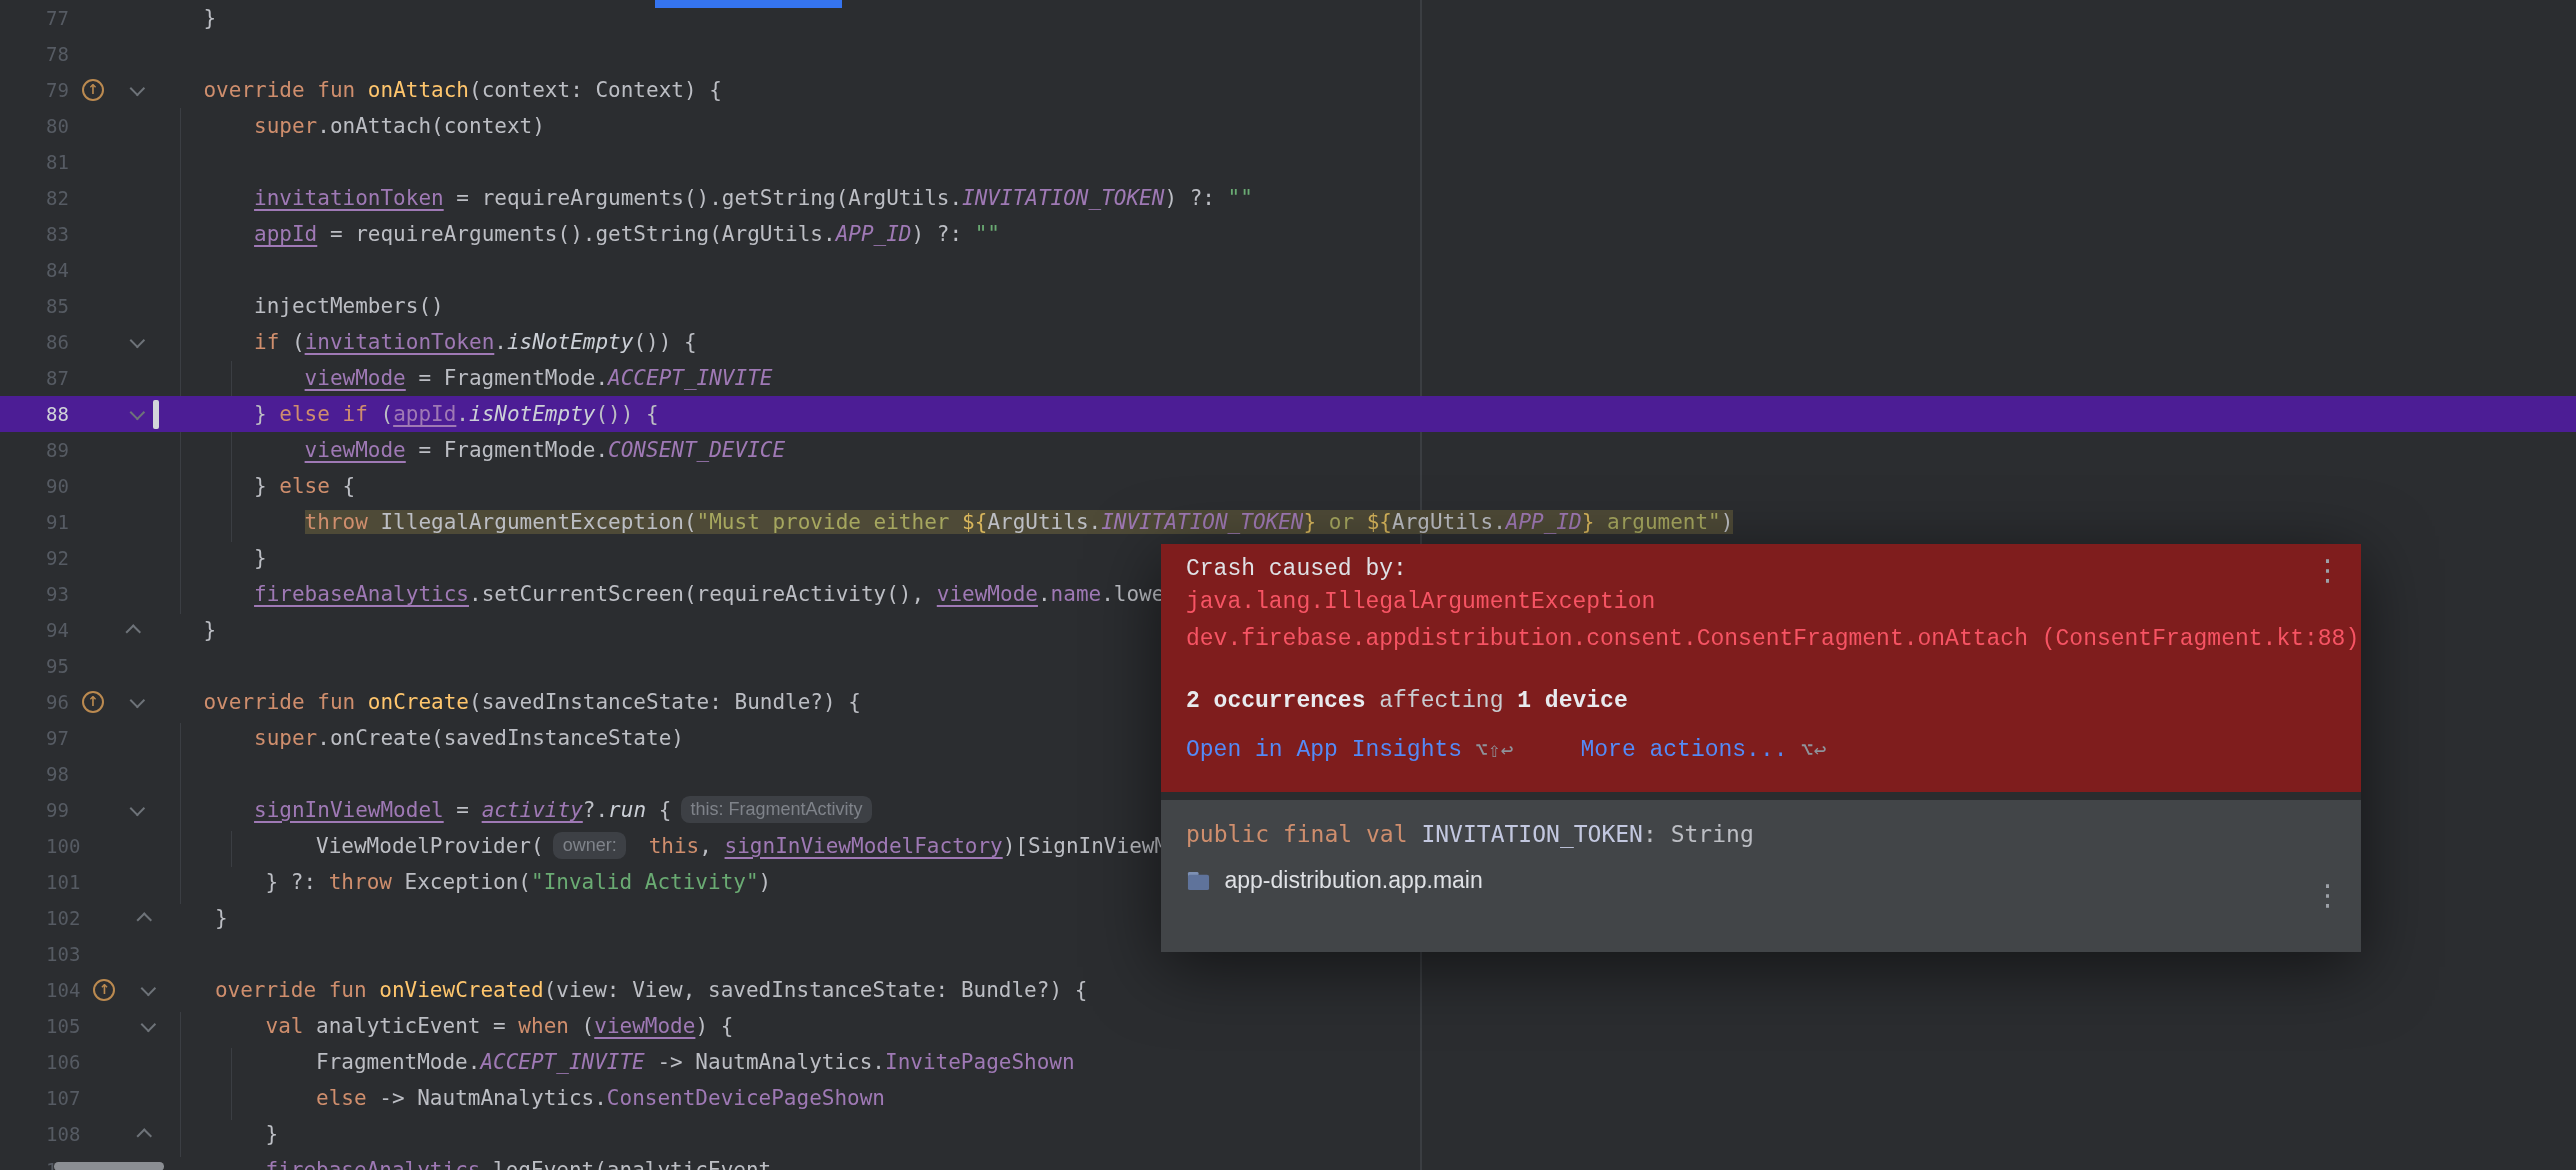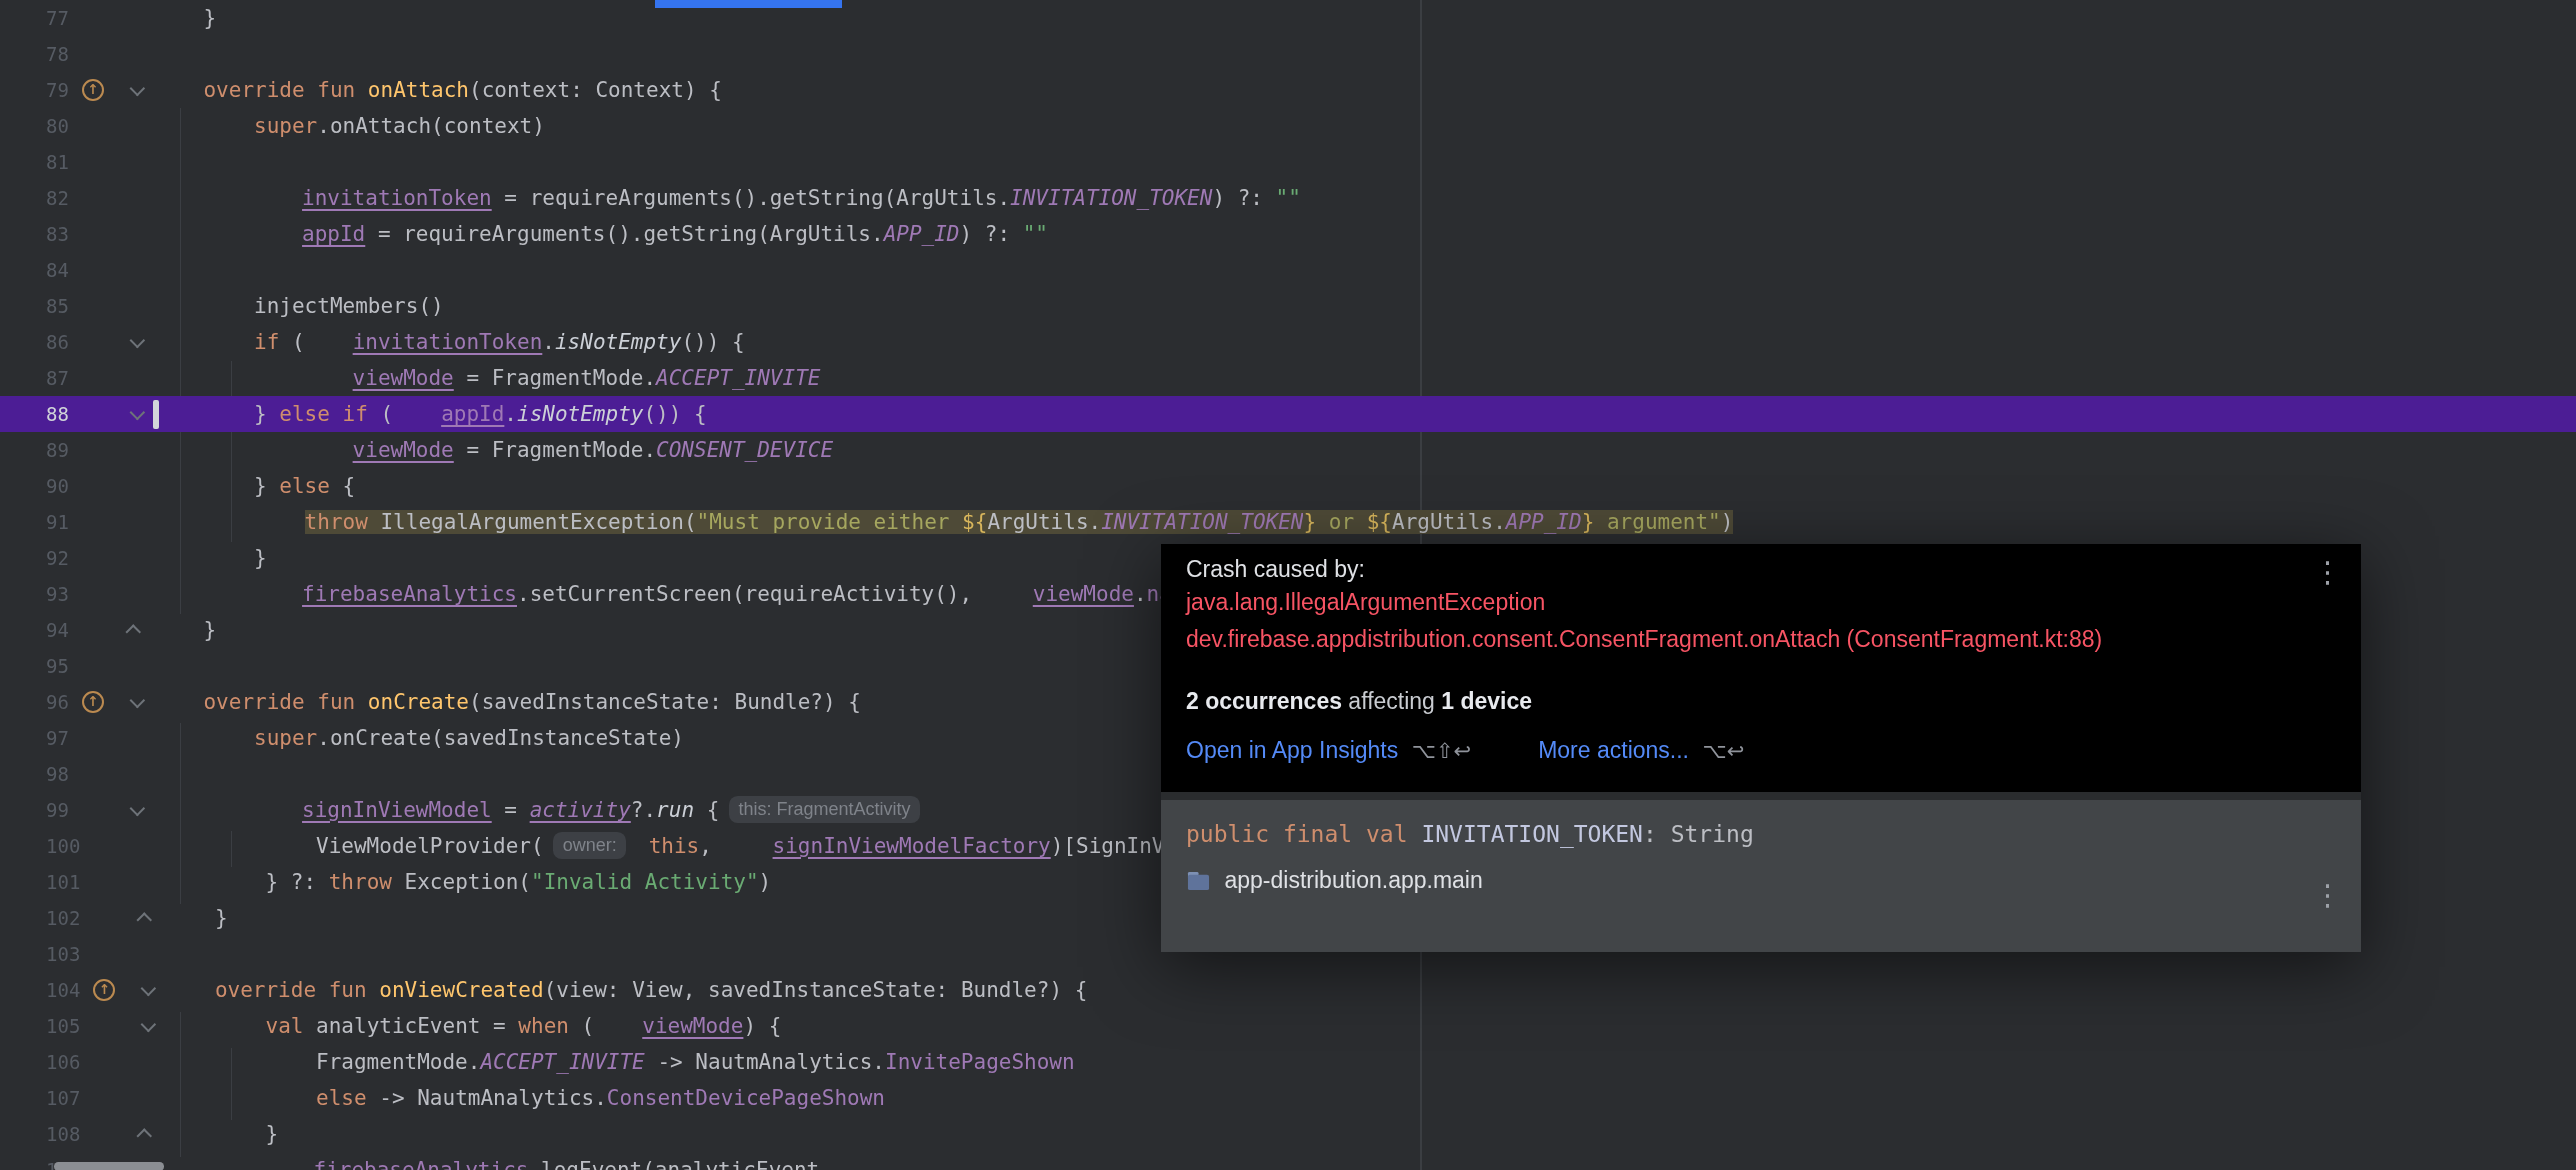--- a/index.html
+++ b/index.html
@@ -26,40 +26,40 @@
   .chev { width:10.6px; height:10.6px; border-right:2.5px solid #6e7379; border-bottom:2.5px solid #6e7379; }
   .chev.down { transform:rotate(45deg) translateY(-2.9px); }
   .chev.up { transform:rotate(-135deg) translateY(-2.9px); }
   .code { flex:1; white-space:pre; font:21px/36px "DejaVu Sans Mono",monospace; color:#bcbec4; position:relative; }
   .caret { position:absolute; left:0; top:3.8px; width:5.8px; height:29px; background:#d2d5da; border-radius:1.9px; }
 
   .pl  { color:#bcbec4; }
   .kw  { color:#cf8e6d; }
   .fn  { color:#ffc66d; }
   .str { color:#6aab73; }
-  .fld { color:#9f79b5; text-decoration:underline; text-underline-offset:3.8px;margin-left:48px; }
+  .fld { color:#9f79b5; text-decoration:underline; text-underline-offset:3.8px; }
   .const { color:#9f79b5; font-style:italic; }
   .prop  { color:#9f79b5; }
   .acti  { color:#9f79b5; font-style:italic; text-decoration:underline; text-underline-offset:3.8px; }
   .ext { color:#ccd0d7; font-style:italic; }
   .tpl { color:#d8b65c; }
   .hl  { background:#4e4a37; }
   .str.hl { color:#a6a75f; }
   .hint { display:inline-block; background:#3d4045; color:#7f838a; border-radius:8.7px; padding:0 9.6px; margin:0 9.6px;
           font:18px/27px "Liberation Sans",sans-serif; vertical-align:1.9px; }
 
   
   #tab-indicator { position:absolute; left:655px; top:0; width:187px; height:7.7px; background:#3574f0; }
   #hscroll { position:absolute; left:54px; top:1162px; width:110px; height:8.7px; background:#8b8e93; border-radius:4.3px; }
 
   
   #popup { position:absolute; left:1161px; top:544px; width:1200px; z-index:10;
            filter:drop-shadow(0 15.4px 35px rgba(0,0,0,.55)); font-size:23px; color:#dfe1e5; }
   .card { position:relative; }
-  .card1 { height:248px; background:#000000; }
+  .card1 { height:248px; background:#7f1d1d;font-family:Liberation Mono, monospace; }
   .p-div { height:7.7px; background:#2a2c2e; }
   .card2 { height:152px; background:#424548; }
   .p-title { position:absolute; left:25px; top:11.5px; }
   .p-red { position:absolute; left:25px; color:#f75464; white-space:nowrap; }
   .r1 { top:45px; } .r2 { top:82px; }
   .p-occ { position:absolute; left:25px; top:144px; color:#c9ccd1; }
   .p-occ b { color:#e8eaee; }
   .p-links { position:absolute; left:25px; top:193px; display:flex; align-items:center; white-space:nowrap; }
   .p-link { color:#548af7; cursor:pointer; }
   .p-link.more { margin-left:67px; }

